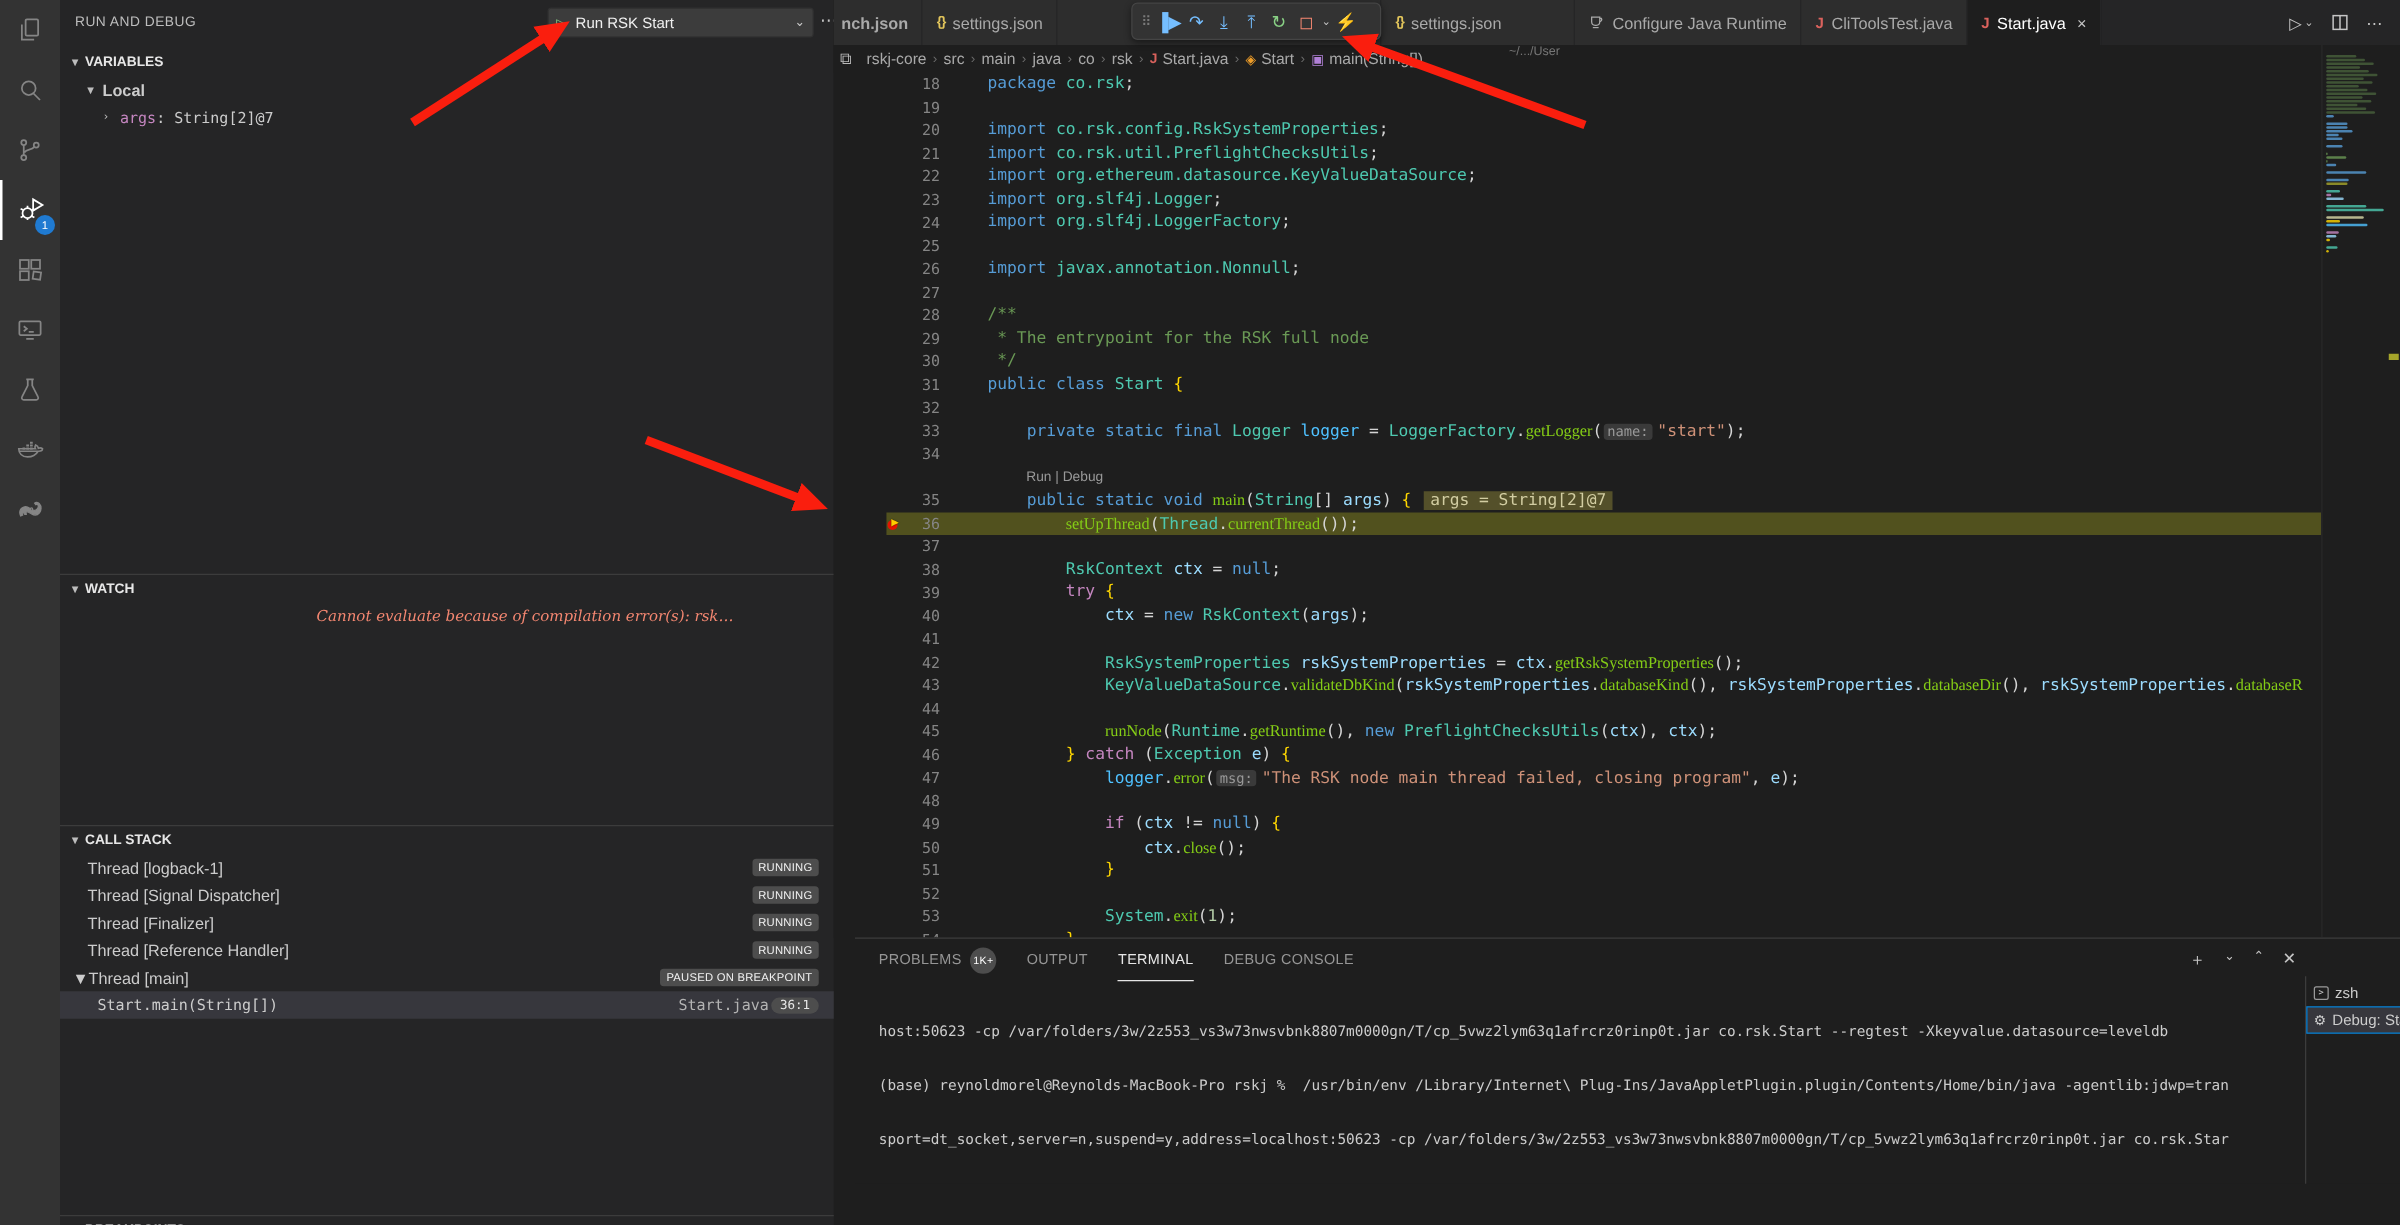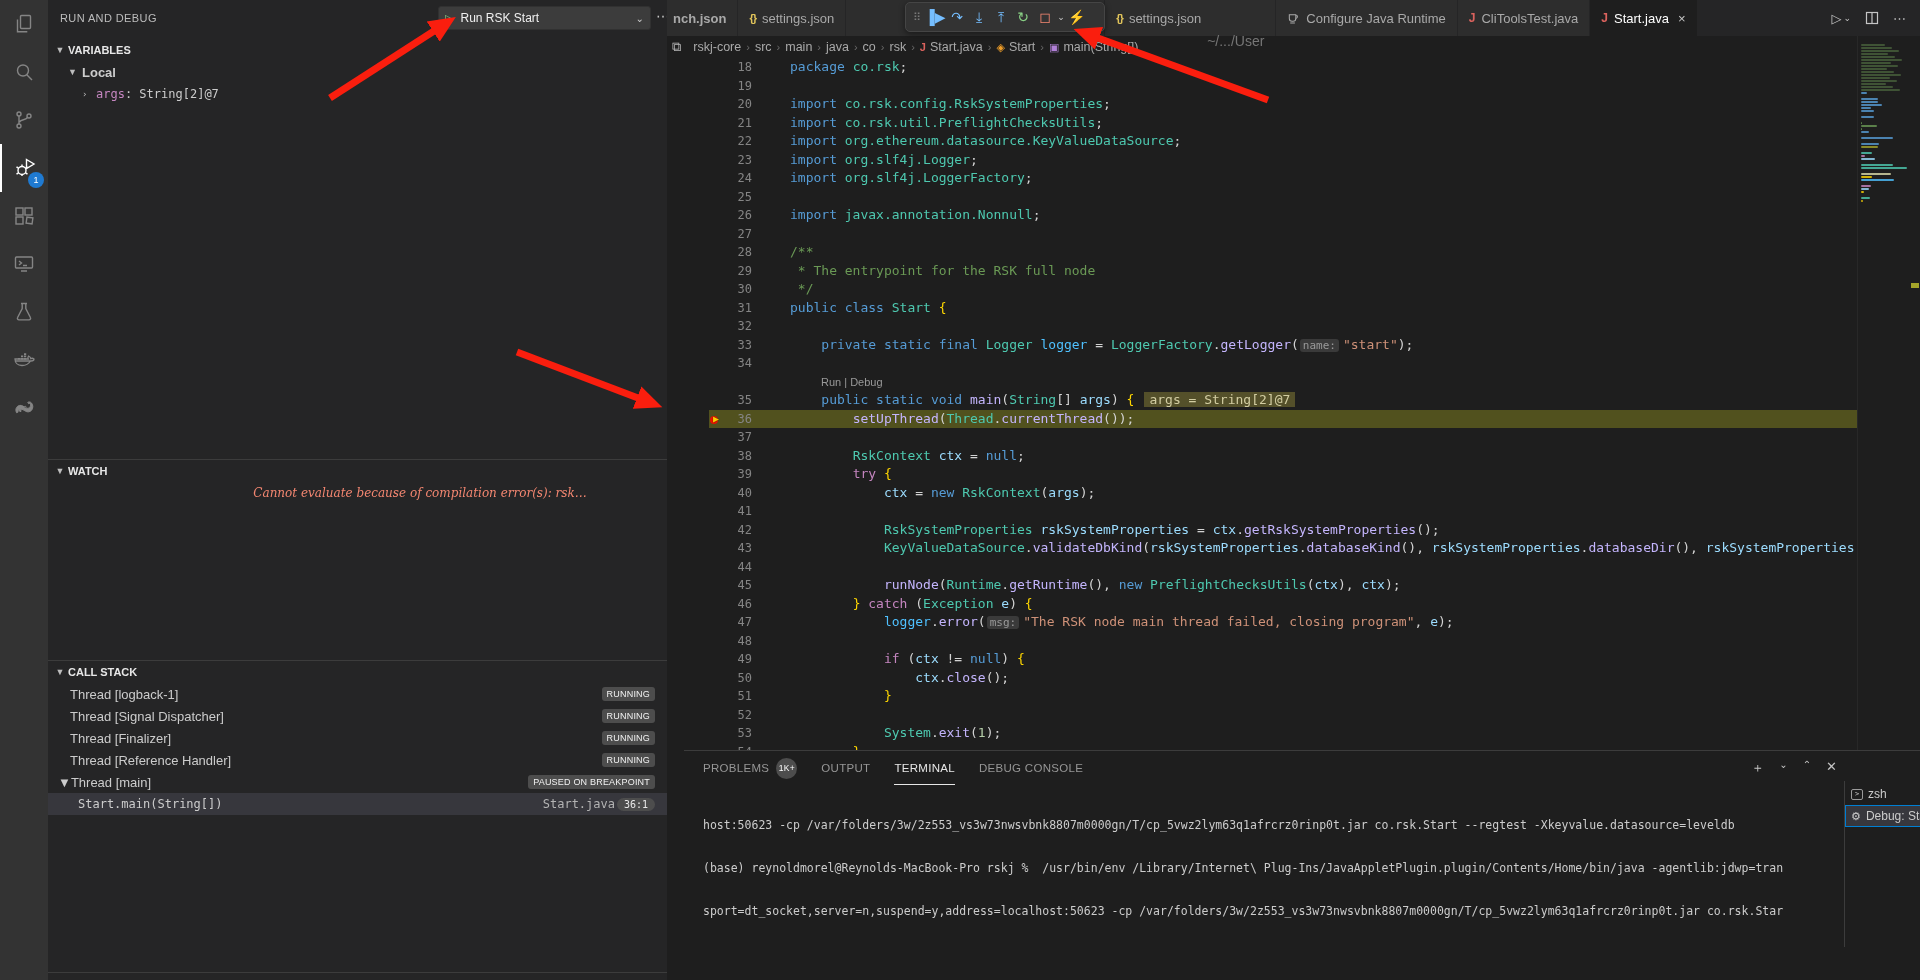--- a/index.html
+++ b/index.html
@@ -47,21 +47,21 @@
   .bp-sliver { position:absolute; left:0; top:972px; width:619px; border-top:1px solid #3c3c3c; background:#252526; }
 
   
   .editor { position:absolute; left:667px; top:0; width:1253px; height:750px; background:#1e1e1e; }
   .tabs { position:relative; height:36px; background:#252526; display:flex; align-items:stretch; }
   .tab { display:flex; align-items:center; padding:0 11px; background:#2d2d2d; border-right:1px solid #252526;
     font-size:13px; color:#a9a9a9; cursor:pointer; white-space:nowrap; }
   .tab .ticon { margin-right:6px; font-size:11px; }
   .ticon.json { color:#e2c55b; font-weight:bold; letter-spacing:-1px; }
   .ticon.java { color:#da625d; font-weight:bold; font-size:12px; }
-  .tab .desc { color:#767676; font-size:14px; margin-left:6px;margin-top:46px; }
+  .tab .desc { color:#767676; font-size:10px; margin-left:6px;margin-top:46px; }
   .tab.active { background:#1e1e1e; color:#ffffff; }
   .tab .close { margin-left:9px; color:#c5c5c5; font-size:13px; }
   .tab.clipped { padding-left:6px;font-weight:bold; }
   .tab-actions { margin-left:auto; display:flex; align-items:center; gap:14px; padding:0 14px; color:#c5c5c5; }
   .tab-actions .ta { cursor:pointer; font-size:13px; display:flex; align-items:center; }
 
   .dbg-toolbar { position:absolute; left:238px; top:2px; width:200px; height:30px; background:#333333; border:1px solid #454545;
     border-radius:5px; box-shadow:0 2px 6px rgba(0,0,0,.45); display:flex; align-items:center; padding:0 4px; z-index:5; }
   .dbg-toolbar .grip { color:#7a7a7a; font-size:11px; margin:0 3px; cursor:grab; }
   .dbg-toolbar .ic { width:22px; text-align:center; font-size:14px; cursor:pointer; }
@@ -82,21 +82,21 @@
   .cl { display:flex; height:18.5px; line-height:18.5px; white-space:pre; }
   .gut { width:43px; flex:none; display:flex; }
   .glyph { width:19px; position:relative; }
   .num { width:24px; text-align:right; color:#858585; font-size:12px; line-height:18.5px; }
   .codetext { padding-left:38px; }
   .cl.cur { background:#51511e; }
   .cl.lens .codetext { color:#999999; font-family:"Liberation Sans",sans-serif; font-size:11px; padding-left:69px; }
   .bpdot { position:absolute; left:1px; top:6px; width:8px; height:8px; border-radius:50%; background:#e51400; }
   .bparr { position:absolute; left:4px; top:0; color:#ffcc00; font-size:10px; text-shadow:0 0 1px #000; }
   .tk.df,.tk.pl { color:#d4d4d4; } .tk.kw { color:#569cd6; } .tk.ct { color:#c586c0; }
-  .tk.ty,.tk.ns { color:#4ec9b0; } .tk.fn { color:#c4b5fd; } .tk.vr { color:#9cdcfe; } .tk.vr2 { color:#4fc1ff; }
+  .tk.ty,.tk.ns { color:#4ec9b0; } .tk.fn { color:#84cc16;font-family:Liberation Serif, serif; } .tk.vr { color:#9cdcfe; } .tk.vr2 { color:#4fc1ff; }
   .tk.st { color:#ce9178; } .tk.cm { color:#6a9955; } .tk.nm { color:#b5cea8; } .tk.br { color:#ffd700; }
   .tk.in { background:#3a3a3a; color:#999999; border-radius:3px; padding:0 3px; margin:0 4px 0 1px; font-size:11px;text-align:right; }
   .dbgval { background:#54502a; color:#d2cda2; margin-left:10px; padding:0 5px; }
 
   .minimap { position:absolute; top:36px; right:10px; width:53px; bottom:0; background:#1e1e1e; border-left:1px solid #282828; padding:8px 3px 0 3px; }
   .mrow { height:2px; margin-bottom:1px; border-radius:1px; opacity:.8; }
   .overview-ruler { position:absolute; top:36px; right:0; width:10px; bottom:0; }
   .ov-mark { position:absolute; right:1px; width:8px; height:5px; background:#a5a52a; }
 
   

